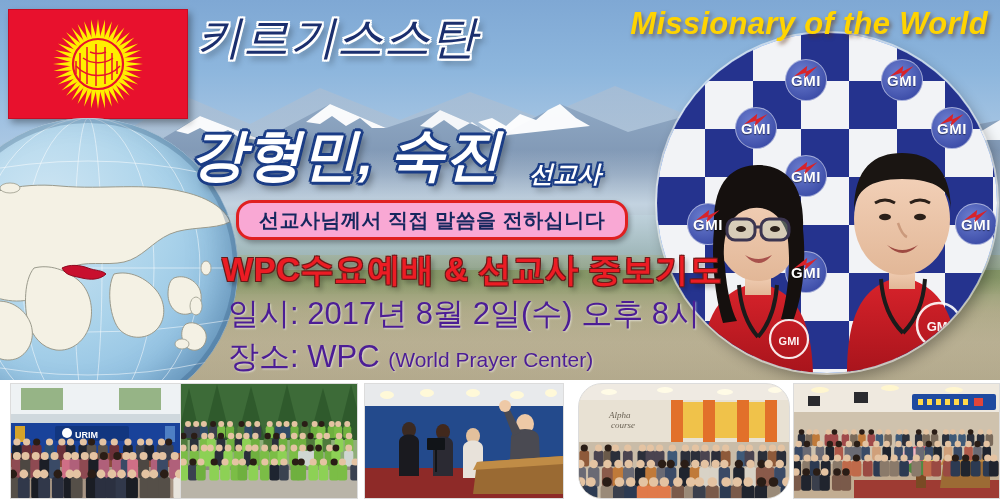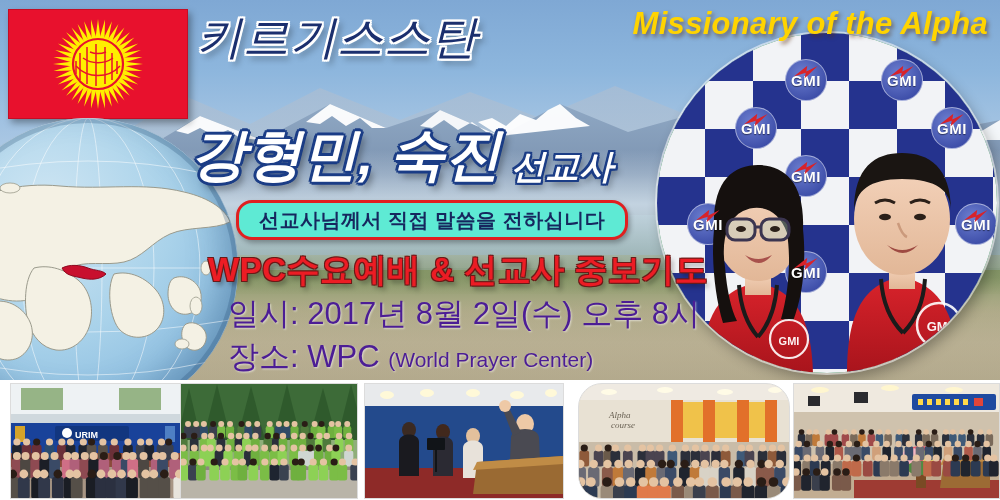--- a/index.html
+++ b/index.html
@@ -55,21 +55,21 @@
     border-radius:50%;overflow:hidden;
     background:radial-gradient(circle at 36% 30%,#cfe6f3 0%,#a9d2ea 45%,#8cbde0 75%,#6ea9d2 100%);
     box-shadow:inset -14px -14px 34px rgba(40,80,120,.35);
   }
 
   
   .portrait{
     position:absolute;left:657px;top:33px;width:340px;height:340px;
     border-radius:50%;overflow:hidden;
     box-shadow:0 0 0 2px rgba(255,255,255,.55),4px 6px 14px rgba(0,0,0,.32);
-    background:#15803d;
+    background:#3b82f6;
   }
   .checker{
     position:absolute;left:0;top:0;width:340px;height:340px;
     background-color:#f2f3f6;
     background-image:
       linear-gradient(45deg,#25338e 25%,transparent 25%,transparent 75%,#25338e 75%),
       linear-gradient(45deg,#25338e 25%,transparent 25%,transparent 75%,#25338e 75%);
     background-size:96px 96px;
     background-position:0 0,48px 48px;
   }
@@ -98,50 +98,50 @@
     font-size:46px;font-weight:normal;font-style:italic;
     color:#1b2f6e;letter-spacing:1px;
     -webkit-text-stroke:0px;
     text-shadow:
       -2px -2px 0 #ffffff, 2px -2px 0 #ffffff, -2px 2px 0 #ffffff, 2px 2px 0 #ffffff,
       0 -2px 0 #ffffff, 0 2px 0 #ffffff, -2px 0 0 #ffffff, 2px 0 0 #ffffff,
       4px 5px 6px rgba(0,0,0,.38);
   }
   .names{
     position:absolute;left:190px;top:118px;
-    display:flex;align-items:flex-end;gap:10px;
+    display:flex;align-items:flex-end;gap:28px;
   }
   .names .big{
     font-size:56px;font-weight:bold;font-style:italic;color:#ffffff;
     text-shadow:
       -2px -2px 0 #1b3d86, 2px -2px 0 #1b3d86, -2px 2px 0 #1b3d86, 2px 2px 0 #1b3d86,
       0 -3px 0 #1b3d86, 0 3px 0 #1b3d86, -3px 0 0 #1b3d86, 3px 0 0 #1b3d86,
       4px 6px 7px rgba(0,0,0,.4);
   }
   .names .small{
-    font-size:34px;font-weight:bold;font-style:italic;color:#ffffff;
+    font-size:24px;font-weight:bold;font-style:italic;color:#ffffff;
     padding-bottom:4px;
     text-shadow:
       -2px -2px 0 #1b3d86, 2px -2px 0 #1b3d86, -2px 2px 0 #1b3d86, 2px 2px 0 #1b3d86,
       0 -2px 0 #1b3d86, 0 2px 0 #1b3d86, -2px 0 0 #1b3d86, 2px 0 0 #1b3d86,
       3px 5px 6px rgba(0,0,0,.4);
   }
   .ribbon{
     position:absolute;left:236px;top:200px;height:34px;
     display:flex;align-items:center;justify-content:center;
     padding:0 20px;border:3px solid #e02020;border-radius:16px;
-    background:#5eead4;
+    background:#f9a8d4;
     box-shadow:2px 3px 5px rgba(0,0,0,.3);
   }
   .ribbon span{
     font-size:20px;font-weight:bold;color:#16275e;letter-spacing:.5px;
     white-space:nowrap;
   }
   .redline{
-    position:absolute;left:208px;top:248px;
+    position:absolute;left:222px;top:248px;
     font-size:33px;font-weight:bold;color:#ec1c24;letter-spacing:.5px;
     white-space:nowrap;
     text-shadow:
       -1px -1px 0 #6b1a18, 1px -1px 0 #6b1a18, -1px 1px 0 #6b1a18, 1px 1px 0 #6b1a18,
       3px 4px 5px rgba(0,0,0,.35);
   }
   .infoline{
     position:absolute;font-weight:normal;color:#4c1d95;white-space:nowrap;
     text-shadow:1px 1px 2px rgba(255,255,255,.55);
   }
@@ -397,21 +397,21 @@
       <ellipse cx="118" cy="196" rx="5" ry="3" fill="#2b2019"></ellipse>
       <path d="M88,222 Q101,230 115,222 Q102,238 88,222 Z" fill="#a8514c"></path>
 
       <path d="M82,252 C84,280 94,296 101,304" stroke="#1b1b1b" stroke-width="4" fill="none"></path>
       <path d="M120,252 C118,280 108,296 101,304" stroke="#1b1b1b" stroke-width="4" fill="none"></path>
       <circle cx="132" cy="306" r="19" fill="none" stroke="#ffffff" stroke-width="2.2" opacity=".9"></circle>
       <text x="132" y="312" font-size="11" font-weight="bold" fill="#ffffff" text-anchor="middle" font-family="Liberation Sans, sans-serif" opacity=".95">GMI</text>
     </svg>
   </div>
 
-  <div class="weektitle">Missionary of the Alpha</div>
+  <div class="weektitle">Missionary of the World</div>
 
   <div class="country">키르기스스탄</div>
 
   <div class="names">
     <span class="big">강형민, 숙진</span>
     <span class="small">선교사</span>
   </div>
 
   <div class="ribbon">
     <span>선교사님께서 직접 말씀을 전하십니다</span>

